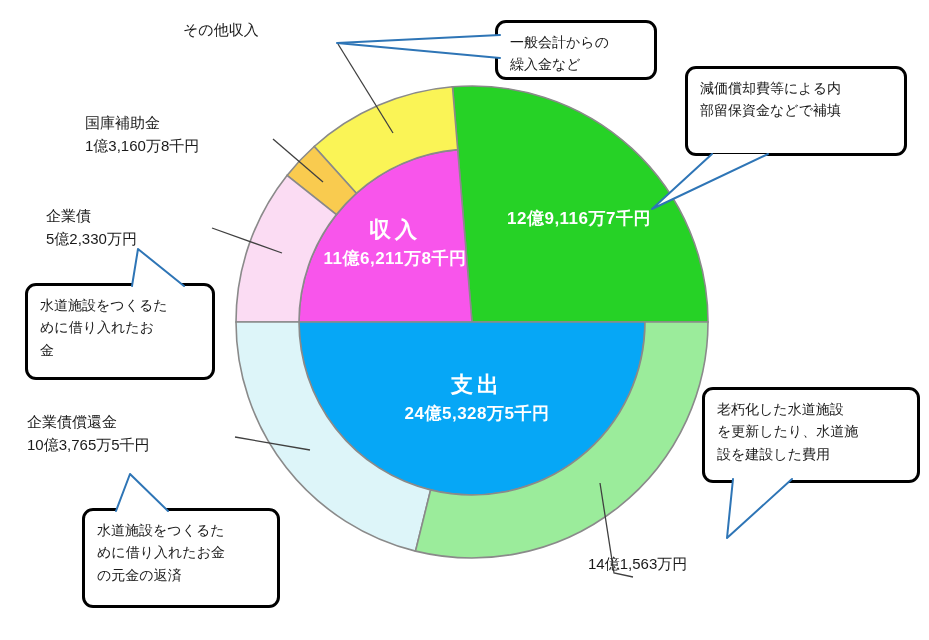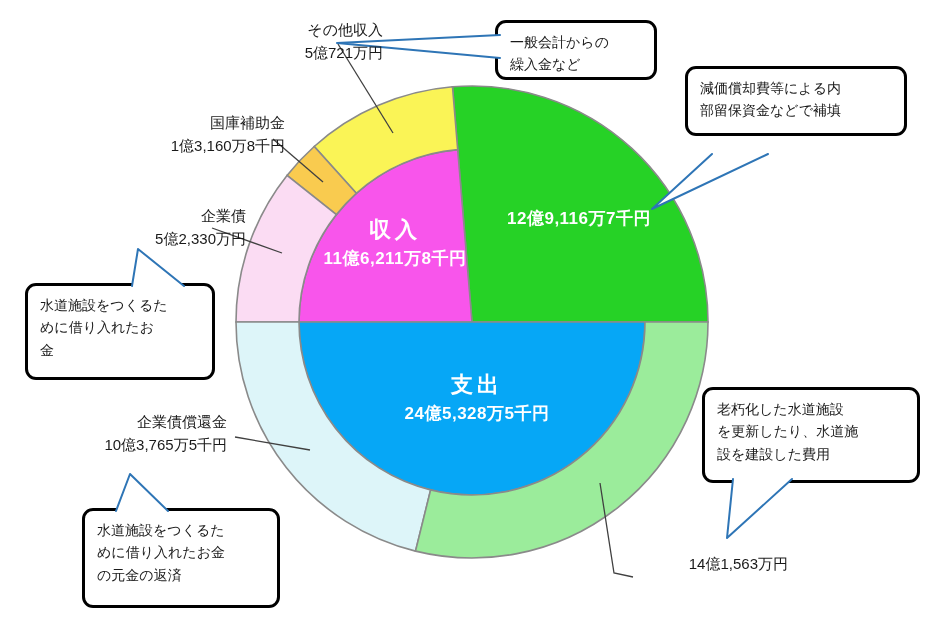--- a/index.html
+++ b/index.html
@@ -16,40 +16,40 @@
     position:absolute;z-index:1;background:#ffffff;
     border:3px solid #000000;border-radius:11px;
     box-sizing:border-box;
   }
   .callout .callout-text{
     padding:8px 12px;font-size:14px;line-height:1.6;
     white-space:pre-line;color:#1a1a1a;
   }
 
   .outer-label{
-    position:absolute;z-index:3;width:200px;text-align:right;
+    position:absolute;z-index:3;width:200px;text-align:left;
     font-size:15px;line-height:1.55;color:#1a1a1a;
   }
   .inner-label{
     position:absolute;z-index:3;width:200px;text-align:center;color:#ffffff;
   }
   .inner-label .slice-title{font-size:22px;font-weight:bold;letter-spacing:4px;line-height:1.5;}
   .inner-label .slice-amount{font-size:17px;font-weight:bold;letter-spacing:0.5px;line-height:1.5;}
 </style>
 </head>
 <body>
 
 <div class="stage">
 
   <div class="callout" style="left:495px;top:20px;width:162px;height:60px;">
     <div class="callout-text">一般会計からの
 繰入金など</div>
   </div>
 
-  <div class="callout" style="left:685px;top:66px;width:222px;height:70px;">
+  <div class="callout" style="left:685px;top:66px;width:222px;height:90px;">
     <div class="callout-text">減価償却費等による内
 部留保資金などで補填</div>
   </div>
 
   <div class="callout" style="left:25px;top:283px;width:190px;height:97px;">
     <div class="callout-text">水道施設をつくるた
 めに借り入れたお
 金</div>
   </div>
 
@@ -85,21 +85,20 @@
 
     <path class="tail" d="M 500 35 L 337 43 L 500 58" stroke="#2E75B6"></path>
     <path class="tail" d="M 712 154 L 652 209 L 768 154" stroke="#2E75B6"></path>
     <path class="tail" d="M 132 286 L 138 249 L 184 286" stroke="#2E75B6"></path>
     <path class="tail" d="M 116 511 L 130 474 L 168 511" stroke="#2E75B6"></path>
     <path class="tail" d="M 733 479 L 727 538 L 792 479" stroke="#2E75B6"></path>
   </svg>
 
   <div class="outer-label" style="left:183px;top:18px;">
     <div>その他収入</div>
-    <div>5億721万円</div>
   </div>
 
   <div class="outer-label" style="left:85px;top:111px;">
     <div>国庫補助金</div>
     <div>1億3,160万8千円</div>
   </div>
 
   <div class="outer-label" style="left:46px;top:204px;">
     <div>企業債</div>
     <div>5億2,330万円</div>

